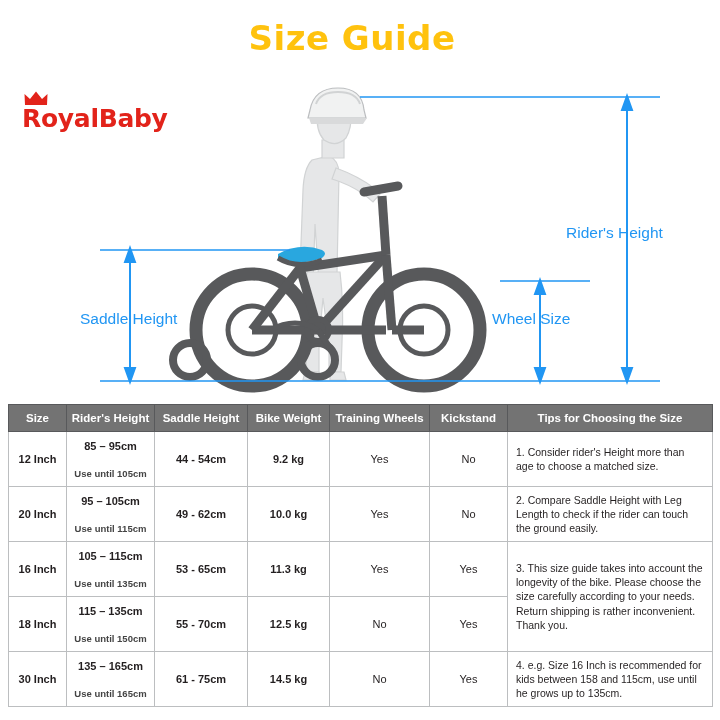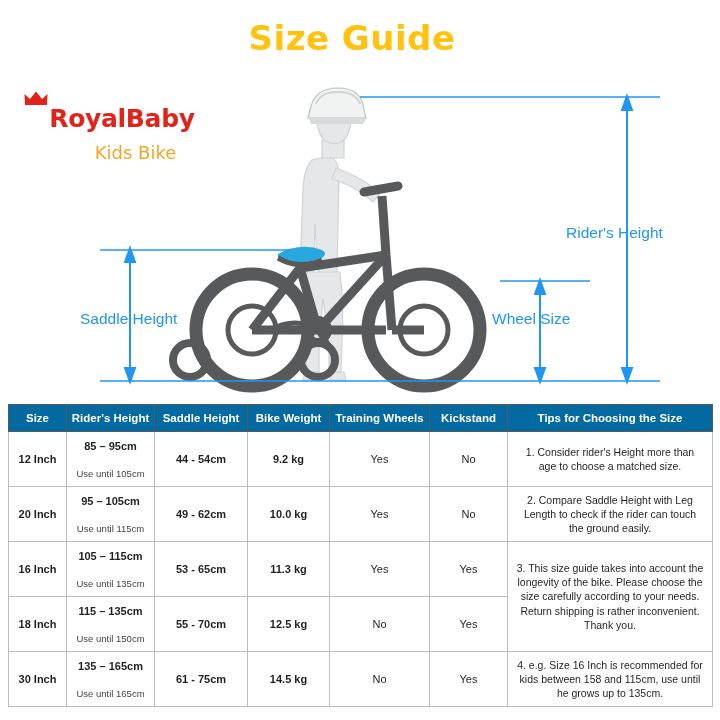--- a/index.html
+++ b/index.html
@@ -29,21 +29,20 @@
     letter-spacing: 0.5px;
     font-family: "DejaVu Sans", sans-serif;
   }
 
   
   .brand {
     position: absolute;
     top: 104px;
     left: 22px;
     width: 200px;
-    text-align: center;
   }
   .brand-name {
     font-size: 25px;
     font-weight: bold;
     color: #e2231a;
     font-family: "DejaVu Sans", sans-serif;
     letter-spacing: -0.3px;
     white-space: nowrap;
   }
   .brand-crown {
@@ -83,66 +82,65 @@
   
   table {
     position: absolute;
     top: 404px;
     left: 8px;
     width: 704px;
     border-collapse: collapse;
     table-layout: fixed;
   }
   th {
-    background: #0369a1;
+    background: #737373;
     color: #ffffff;
     font-size: 11.5px;
     font-weight: bold;
     text-align: center;
     padding: 7px 2px;
     border: 1px solid #58595b;
     font-family: "Liberation Sans", sans-serif;
   }
   td {
     border: 1px solid #bcbec0;
     font-size: 11px;
     text-align: center;
     vertical-align: middle;
     padding: 5px 3px;
     height: 44px;
     font-family: "Liberation Sans", sans-serif;
   }
   td.b { font-weight: bold; }
   .sub {
     display: block;
-    font-weight: normal;
+    font-weight: bold;
     font-size: 9.5px;
     color: #444;
     margin-top: 16px;
   }
   td.tips {
-    text-align: center;
+    text-align: left;
     font-weight: normal;
     font-size: 10.5px;
     line-height: 1.35;
     padding: 5px 8px;
     vertical-align: middle;
   }
 </style>
 </head>
 <body>
 
 <div class="title">Size Guide</div>
 
 <div class="brand">
   <svg class="brand-crown" viewBox="0 0 24 15">
     <path d="M1 14 L0.5 3 L6 8 L12 0.5 L18 8 L23.5 3 L23 14 Z" fill="#e2231a"></path>
   </svg>
   <div class="brand-name">RoyalBaby</div>
-  <div class="brand-sub">Kids Bike</div>
 </div>
 
 <div class="illus">
 
   <svg width="720" height="400" viewBox="0 0 720 400">
 
     <g fill="#e6e7e8" stroke="#d1d3d4" stroke-width="1.2">
 
       <path d="M312 160 q-8 8 -9 30 l-3 80 q-1 12 6 13 l7 1 l2 -60 l4 60 l10 2 q8 -1 8 -12 l2 -100 q0 -14 -10 -18 z"></path>
 

